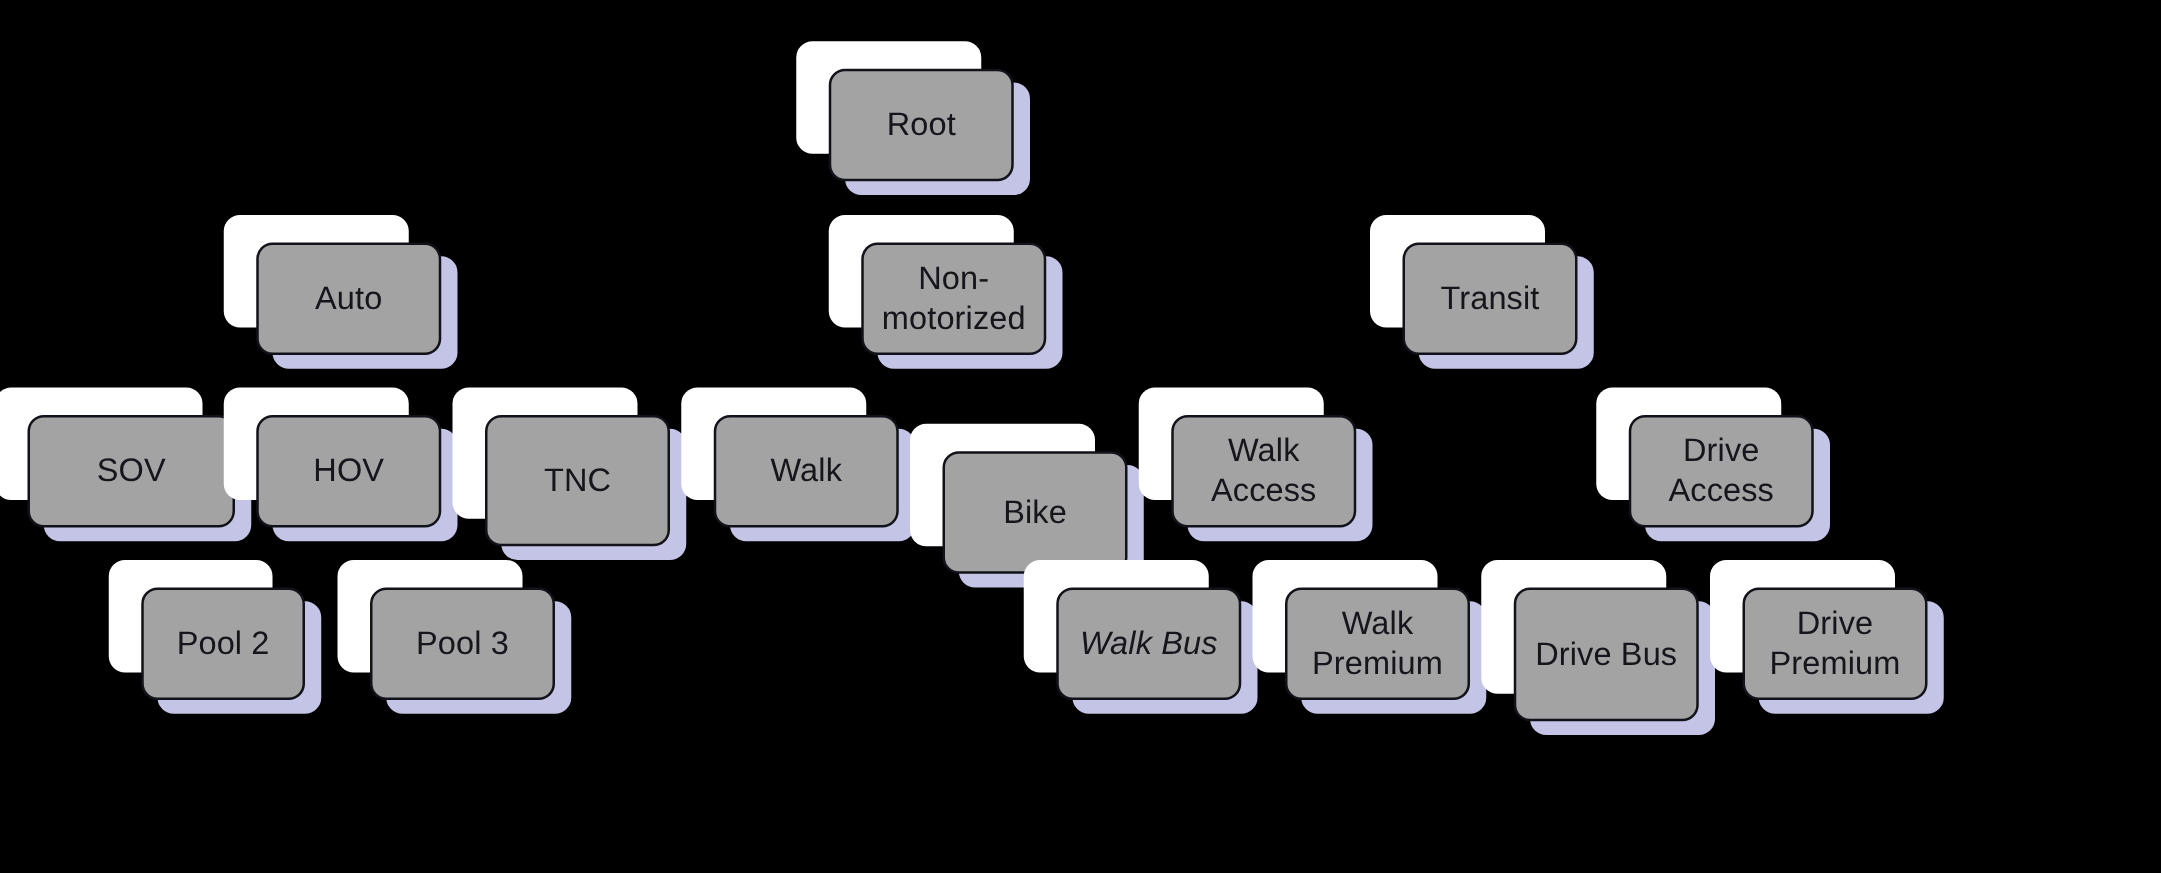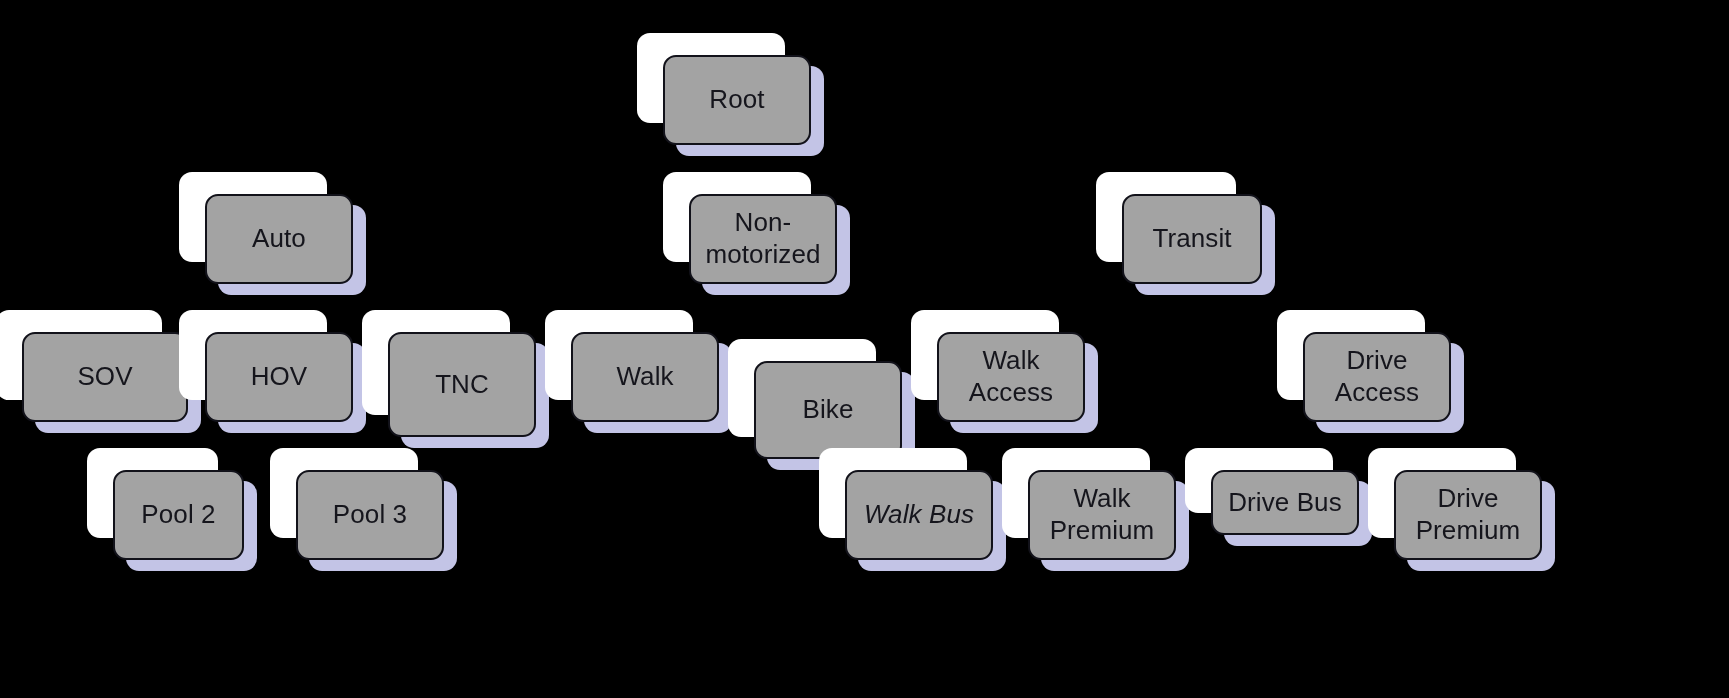--- a/index.html
+++ b/index.html
@@ -213,21 +213,21 @@
         </div>
       </div>
       <div class="node" style="left: 1028px; top: 470px; width: 148px; height: 90px;">
         <div class="card-white"></div>
         <div class="card-shadow"></div>
         <div class="card-main">
           <span class="node-label">Walk
 Premium</span>
         </div>
       </div>
-      <div class="node" style="left: 1211px; top: 470px; width: 148px; height: 65px;">
+      <div class="node" style="left: 1211px; top: 470px; width: 148px; height: 107px;">
         <div class="card-white"></div>
         <div class="card-shadow"></div>
         <div class="card-main">
           <span class="node-label">Drive Bus</span>
         </div>
       </div>
       <div class="node" style="left: 1394px; top: 470px; width: 148px; height: 90px;">
         <div class="card-white"></div>
         <div class="card-shadow"></div>
         <div class="card-main">

